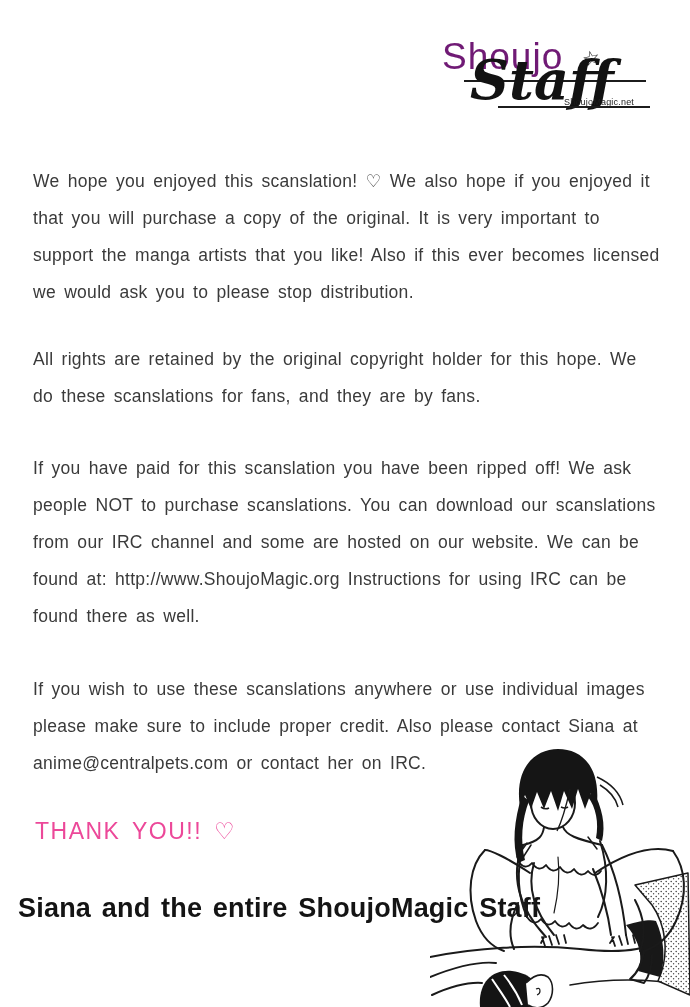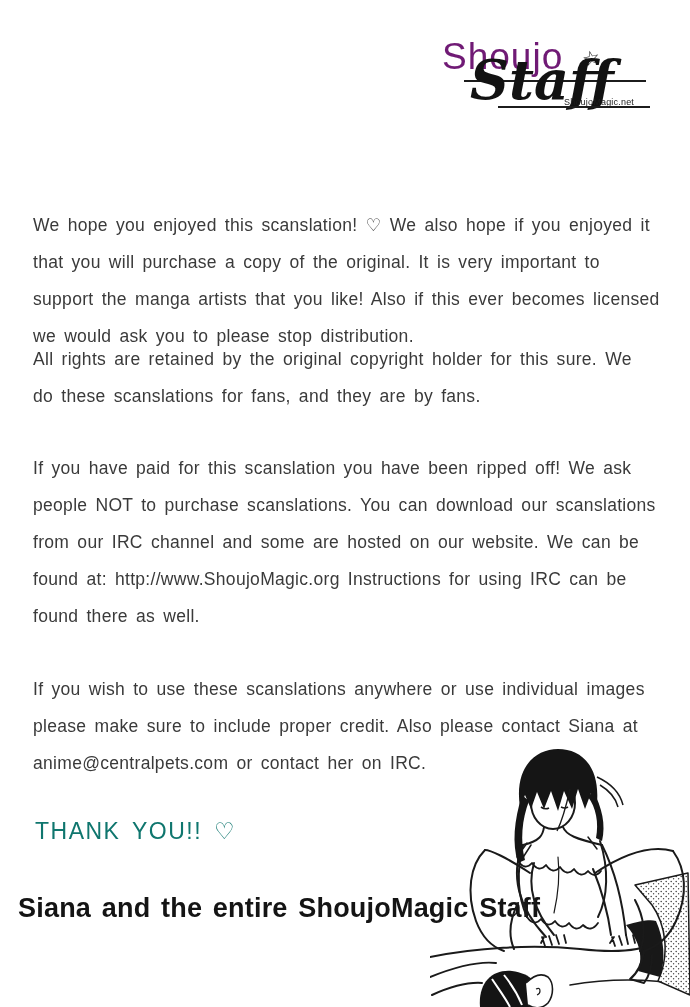--- a/index.html
+++ b/index.html
@@ -35,27 +35,27 @@
     font-size:9px;font-weight:normal;color:#1c1c1c;letter-spacing:0.2px;
   }
 
   
   .para{
     position:absolute;left:33px;width:650px;
     font-size:17.5px;line-height:37px;color:#3a3a3a;
     letter-spacing:0.3px;word-spacing:3px;
     white-space:pre-line;
   }
-  .p1{top:163px;margin-top:44px;}
+  .p1{top:163px;}
   .p2{top:341px;}
   .p3{top:450px;}
   .p4{top:664px;margin-top:7px;}
   .thank-you{
     position:absolute;left:35px;top:818px;
-    font-size:23px;color:#0f766e;letter-spacing:1.5px;word-spacing:4px;
+    font-size:23px;color:#ec4899;letter-spacing:1.5px;word-spacing:4px;
   }
   .closing{
     position:absolute;left:18px;top:893px;
     font-size:27px;font-weight:bold;color:#141414;
     letter-spacing:0.2px;word-spacing:3px;
   }
 
   
   .illustration{position:absolute;left:430px;top:745px;width:260px;height:262px;}
 </style>
@@ -70,21 +70,21 @@
     <span class="logo-star">☆</span>
     <span class="logo-magic">Staff</span>
     <div class="logo-rule-bottom"></div>
     <span class="logo-site">ShoujoMagic.net</span>
   </div>
 
   <div class="para p1">We hope you enjoyed this scanslation! ♡ We also hope if you enjoyed it
 that you will purchase a copy of the original. It is very important to
 support the manga artists that you like! Also if this ever becomes licensed
 we would ask you to please stop distribution.</div>
-  <div class="para p2">All rights are retained by the original copyright holder for this sure. We
+  <div class="para p2">All rights are retained by the original copyright holder for this hope. We
 do these scanslations for fans, and they are by fans.</div>
   <div class="para p3">If you have paid for this scanslation you have been ripped off! We ask
 people NOT to purchase scanslations. You can download our scanslations
 from our IRC channel and some are hosted on our website. We can be
 found at: http://www.ShoujoMagic.org Instructions for using IRC can be
 found there as well.</div>
   <div class="para p4">If you wish to use these scanslations anywhere or use individual images
 please make sure to include proper credit. Also please contact Siana at
 anime@centralpets.com or contact her on IRC.</div>
 

